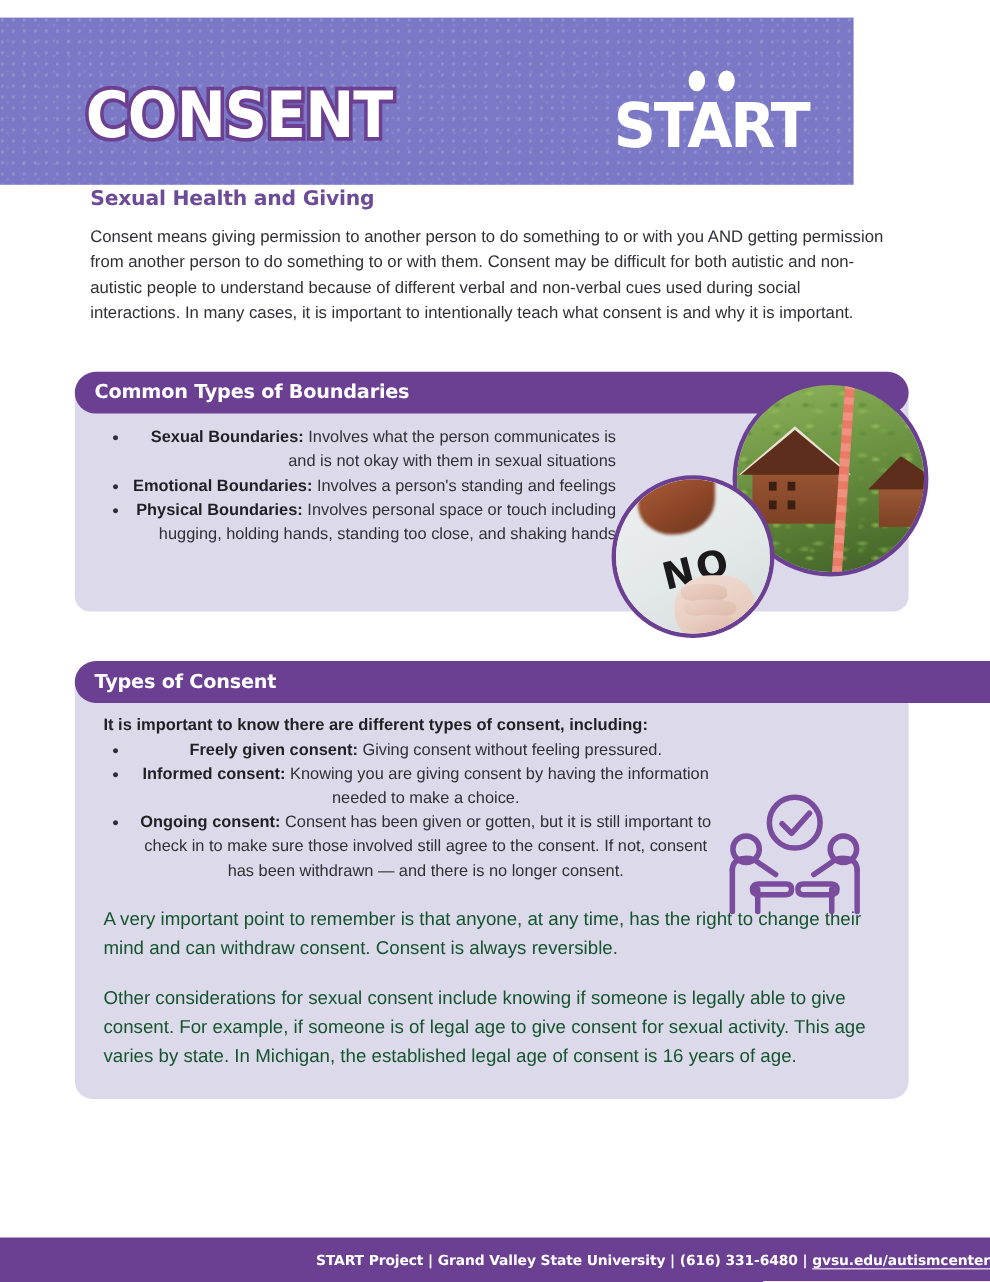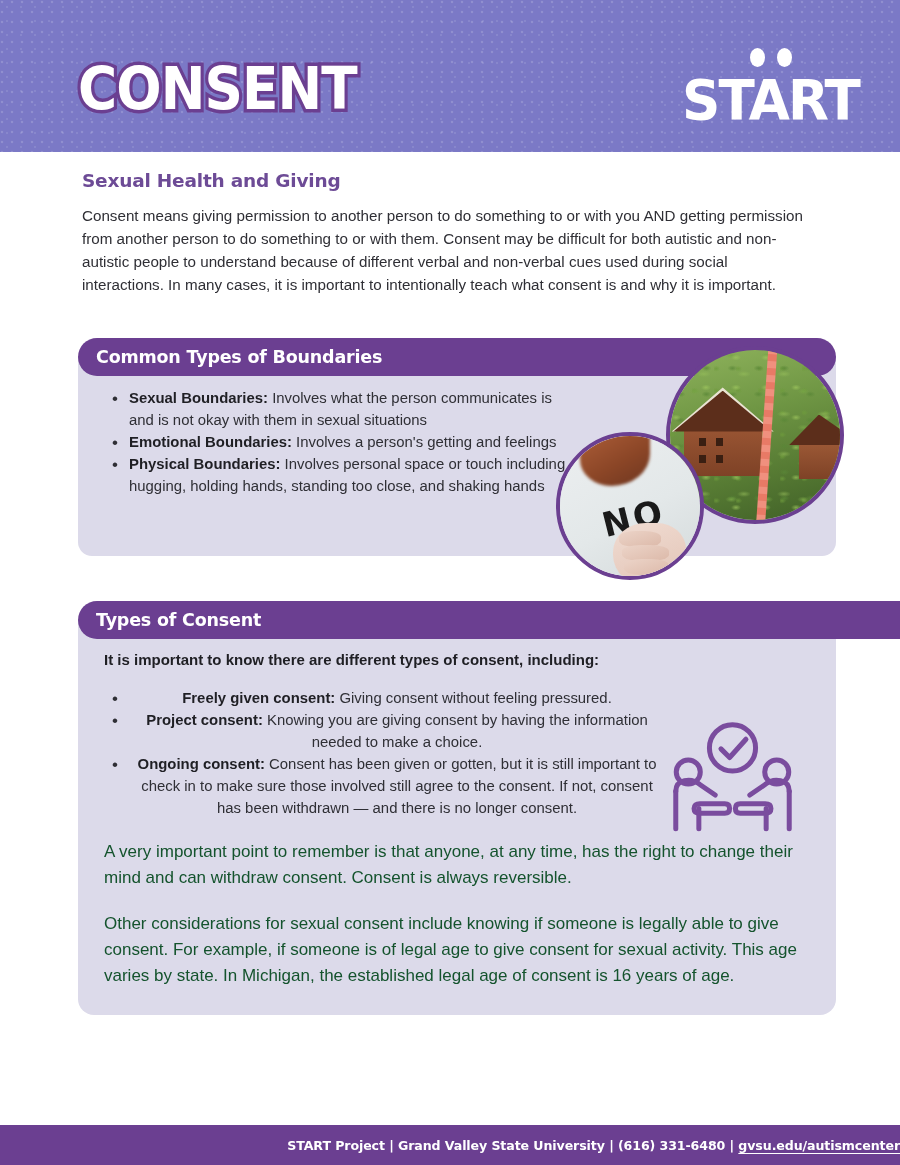--- a/index.html
+++ b/index.html
@@ -15,22 +15,22 @@
     position: relative;
     width: 900px;
     height: 1165px;
     background: #ffffff;
     overflow: hidden;
   }
 
   
   .header-band {
     position: absolute;
-    left: 0; top: 0;
-    width: 900px; height: 152px;
+    left: 0; top: 16px;
+    width: 776px; height: 152px;
     background-color: #7b79c6;
     background-image:
       radial-gradient(circle at 2px 2px, rgba(255,255,255,0.16) 1.3px, transparent 1.6px),
       radial-gradient(circle at 7px 7px, rgba(255,255,255,0.10) 1.1px, transparent 1.5px);
     background-size: 10px 10px, 14px 14px;
     overflow: hidden;
   }
 
   .banner-title {
     position: absolute;
@@ -94,21 +94,21 @@
   }
   .intro-body {
     font-size: 15.2px;
     line-height: 1.52;
     color: #2f2f35;
   }
 
   
   .card {
     position: absolute;
-    left: 78px;
+    left: 68px;
     width: 758px;
   }
   .card-header {
     background: #6b3f91;
     border-radius: 22px;
     height: 38px;
     display: flex;
     align-items: center;
     padding-left: 18px;
     position: relative;
@@ -126,21 +126,21 @@
     border-radius: 0 0 14px 14px;
     margin-top: -20px;
     padding: 30px 22px 20px 22px;
     position: relative;
     z-index: 1;
   }
 
   
   #card-boundaries { top: 338px; }
   #card-boundaries .card-header { width: 758px; }
-  #card-boundaries .card-body { min-height: 200px; padding-top: 32px; }
+  #card-boundaries .card-body { min-height: 200px; padding-top: 32px; text-align: right; }
 
   ul.bullets {
     list-style: none;
     margin: 0;
     padding: 0;
   }
   ul.bullets > li {
     position: relative;
     padding-left: 29px;
     font-size: 14.9px;
@@ -271,21 +271,21 @@
   #card-consent { top: 601px; }
   #card-consent .card-header { width: 896px; }
   #card-consent .card-body { padding: 32px 22px 26px 22px; border-radius: 0 0 16px 16px; }
 
   .consent-lead {
     font-family: "Liberation Sans", sans-serif;
     font-size: 15px;
     font-weight: 700;
     color: #1f1f24;
     margin-left: 4px;
-    margin-bottom: 20px;
+    margin-bottom: 4px;
   }
   .consent-list { width: 565px; margin-left: 4px; text-align: center; }
   .consent-list > li { margin-bottom: 0; }
 
   .tail-para {
     font-size: 17px;
     line-height: 1.52;
     color: #14532d;
     margin-top: 20px;
     margin-left: 4px;
@@ -347,21 +347,21 @@
   <div class="card" id="card-boundaries">
     <div class="card-header">
       <span class="card-header-title">Common Types of Boundaries</span>
     </div>
     <div class="card-body">
       <ul class="bullets boundaries-list">
         <li>
           <b>Sexual Boundaries:</b><span> Involves what the person communicates is and is not okay with them in sexual situations</span>
         </li>
         <li>
-          <b>Emotional Boundaries:</b><span> Involves a person's getting and feelings</span>
+          <b>Emotional Boundaries:</b><span> Involves a person's standing and feelings</span>
         </li>
         <li>
           <b>Physical Boundaries:</b><span> Involves personal space or touch including hugging, holding hands, standing too close, and shaking hands</span>
         </li>
       </ul>
     </div>
   </div>
 
   <div class="photo-circle circle-houses">
     <div class="houses-bg"></div>
@@ -394,21 +394,21 @@
     </div>
     <div class="card-body">
 
       <div class="consent-lead">It is important to know there are different types of consent, including:</div>
 
       <ul class="bullets consent-list">
         <li>
           <b>Freely given consent:</b><span> Giving consent without feeling pressured.</span>
         </li>
         <li>
-          <b>Project consent:</b><span> Knowing you are giving consent by having the information needed to make a choice.</span>
+          <b>Informed consent:</b><span> Knowing you are giving consent by having the information needed to make a choice.</span>
         </li>
         <li>
           <b>Ongoing consent:</b><span> Consent has been given or gotten, but it is still important to check in to make sure those involved still agree to the consent. If not, consent has been withdrawn — and there is no longer consent.</span>
         </li>
       </ul>
 
       <div class="tail-para">A very important point to remember is that anyone, at any time, has the right to change their mind and can withdraw consent. Consent is always reversible.</div>
       <div class="tail-para">
         <span>Other considerations for sexual consent include knowing if someone is legally able to give consent. For example, if someone is of legal age to give consent for sexual activity. This age varies by state. In Michigan, the established legal age of consent is 16 years of age.</span><br>
       </div>

